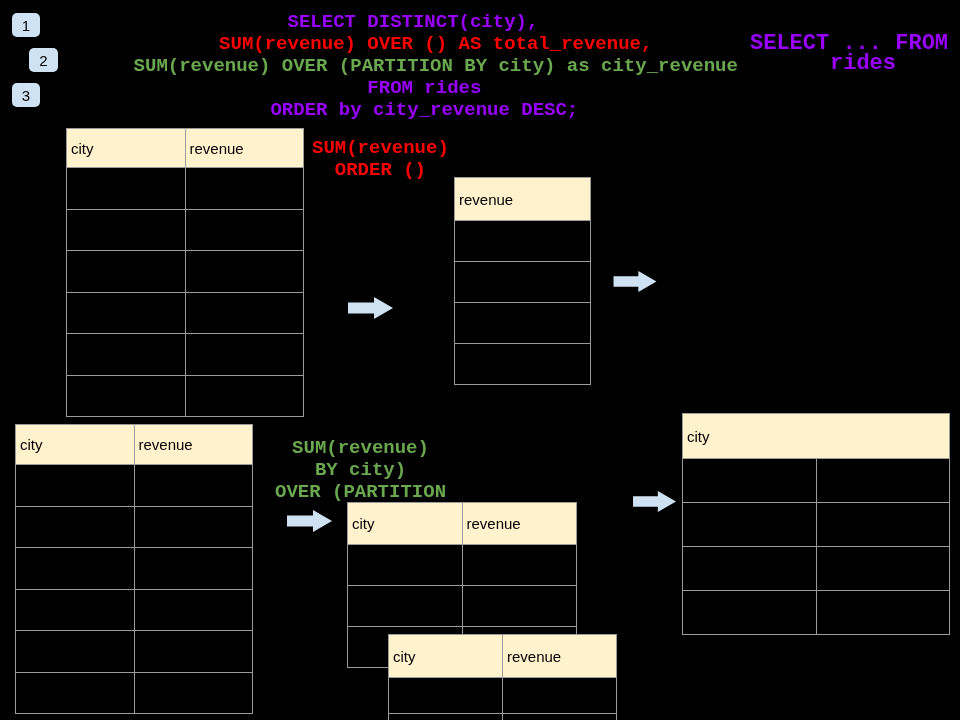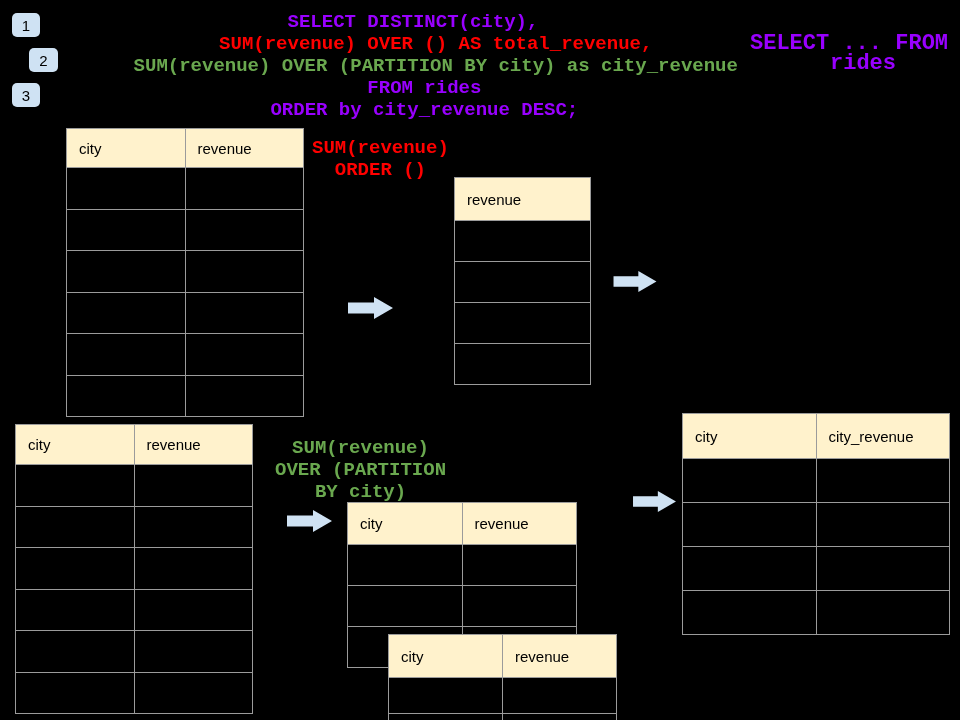--- a/index.html
+++ b/index.html
@@ -21,42 +21,42 @@
   .code.small .ln{height:20px;line-height:20px;font-size:22px;}
   
   .tbl{position:absolute;background:#000;border:1px solid var(--grid,#999);box-sizing:border-box;}
   .trow{display:flex;height:var(--rh,41px);box-sizing:border-box;}
   .trow.head{height:var(--hh,38px);}
   .trow + .trow{border-top:1px solid var(--grid,#999);}
   .tcell{flex:1;box-sizing:border-box;border-left:1px solid var(--grid,#999);}
   .tcell:first-child{border-left:none;}
   .trow.head .tcell{
     background:var(--table-header-bg,#fff2cc);color:#000;display:flex;align-items:center;
-    padding-left:12px;font-size:15px;
+    padding-left:4px;font-size:15px;
   }
   
   .arrow{position:absolute;}
   .arrow polygon{fill:var(--arrow,#cfe2f3);}
 </style>
 </head>
 <body>
 
 <div class="canvas">
 
   <div class="badge" style="left:12px;top:13px;width:28px;height:24px">1</div>
   <div class="badge" style="left:29px;top:48px;width:29px;height:24px">2</div>
   <div class="badge" style="left:12px;top:83px;width:28px;height:24px">3</div>
 
   <div class="code" style="left:88px;top:11px"><div class="ln" style="color: rgb(153, 0, 255);">SELECT DISTINCT(city),</div><div class="ln" style="color: rgb(255, 0, 0); padding-left: 4ch;">SUM(revenue) OVER () AS total_revenue,</div><div class="ln" style="color: rgb(106, 168, 79); padding-left: 4ch;">SUM(revenue) OVER (PARTITION BY city) as city_revenue</div><div class="ln" style="color: rgb(153, 0, 255); padding-left: 2ch;">FROM rides</div><div class="ln" style="color: rgb(153, 0, 255); padding-left: 2ch;">ORDER by city_revenue DESC;</div></div>
 
   <div class="code small" style="left:750px;top:34px"><div class="ln" style="color: rgb(153, 0, 255);">SELECT ... FROM</div><div class="ln" style="color: rgb(153, 0, 255); margin-left: 28px;">rides</div></div>
 
   <div class="code" style="left: 312px; top: 137px; color: rgb(255, 0, 0);"><div class="ln">SUM(revenue)</div><div class="ln">ORDER ()</div></div>
 
-  <div class="code" style="left: 275px; top: 437px; color: rgb(106, 168, 79);"><div class="ln">SUM(revenue)</div><div class="ln">OVER (PARTITION</div><div class="ln">BY city)</div></div>
+  <div class="code" style="left: 275px; top: 437px; color: rgb(106, 168, 79);"><div class="ln">SUM(revenue)</div><div class="ln">BY city)</div><div class="ln">OVER (PARTITION</div></div>
 
   <div class="tbl" style="left:66px;top:128px;width:238px;--hh:38px;--rh:41.5px">
       <div class="trow head">
         <div class="tcell">city</div>
         <div class="tcell">revenue</div>
       </div>
       <div class="trow">
         <div class="tcell"></div>
         <div class="tcell"></div>
       </div>
@@ -177,21 +177,20 @@
       </div>
     </div>
 
   <svg class="arrow" style="left:632px;top:491px" width="45" height="21" viewBox="0 0 45 22">
     <polygon points="0,5.5 26,5.5 26,0 45,11 26,22 26,16.5 0,16.5"></polygon>
   </svg>
 
   <div class="tbl" style="left:682px;top:413px;width:268px;--hh:44px;--rh:44px">
       <div class="trow head">
         <div class="tcell">city</div>
-        <div class="tcell">city_revenue</div>
       </div>
       <div class="trow">
         <div class="tcell"></div>
         <div class="tcell"></div>
       </div>
       <div class="trow">
         <div class="tcell"></div>
         <div class="tcell"></div>
       </div>
       <div class="trow">

